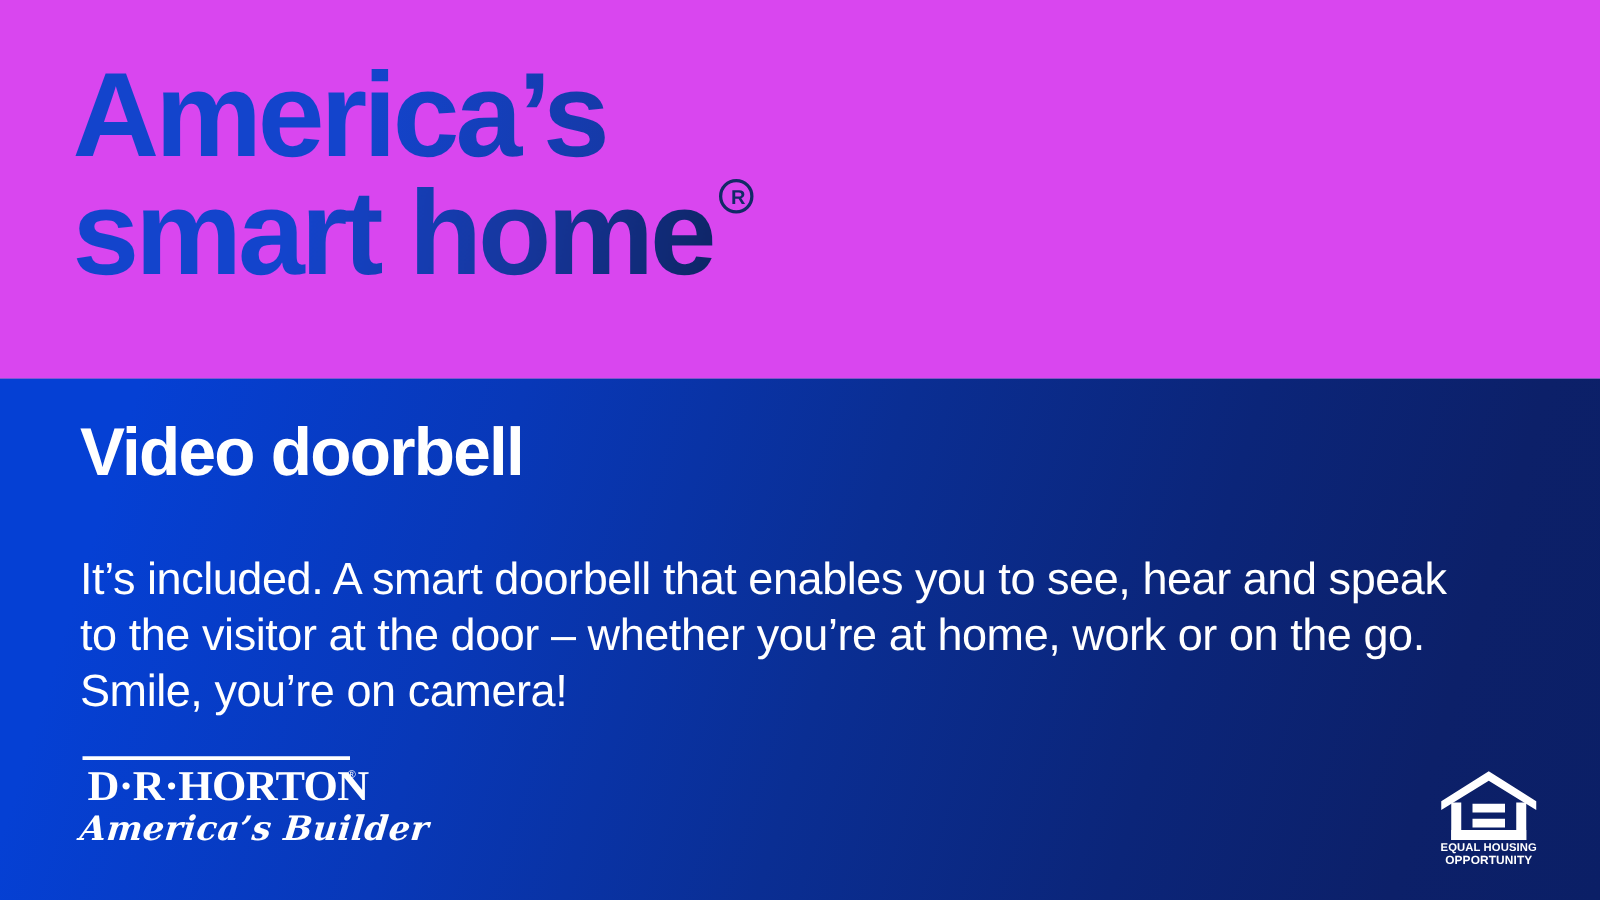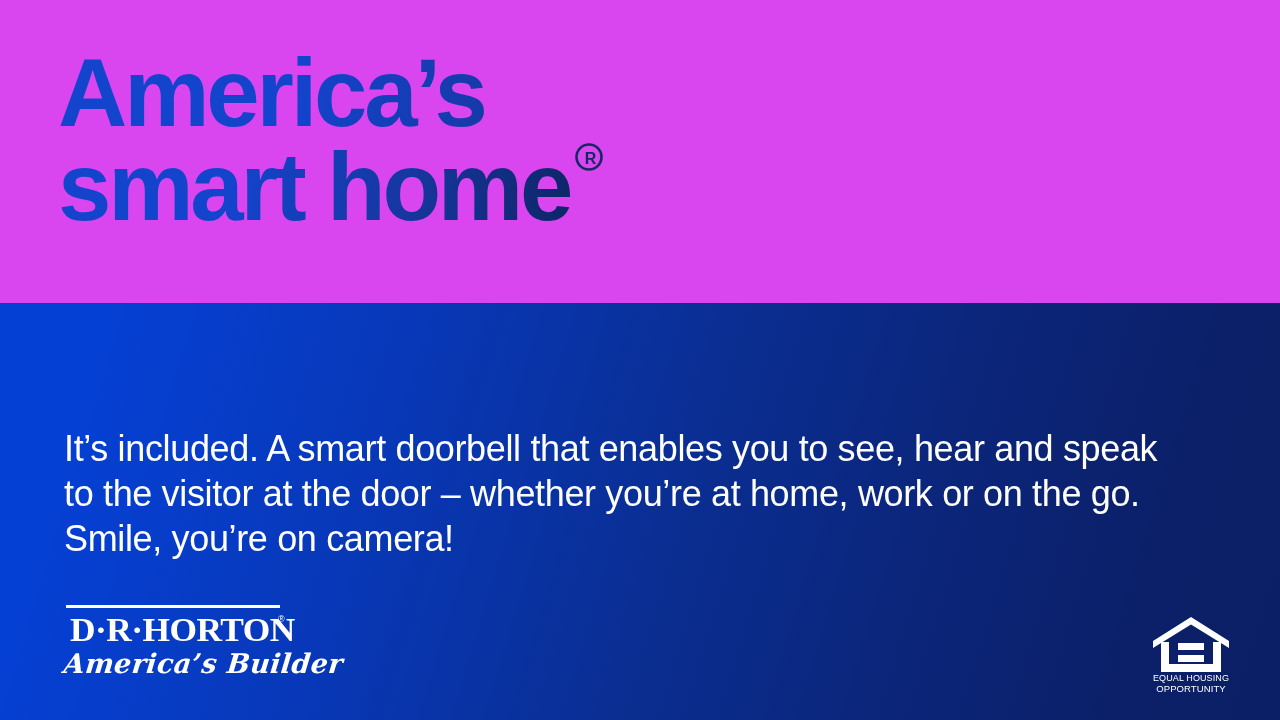--- a/index.html
+++ b/index.html
@@ -96,21 +96,21 @@
     font-weight: bold;
     font-size: 54px;
     line-height: 58px;
     letter-spacing: -1.4px;
     white-space: nowrap;
   }
 
   #feature-body {
     position: absolute;
     left: 64px;
-    top: 123px;
+    top: 137px;
     width: 1130px;
     color: #ffffff;
     font-family: "Liberation Sans", sans-serif;
     font-weight: normal;
     font-size: 36px;
     line-height: 45px;
     letter-spacing: -0.35px;
   }
 
   
@@ -184,21 +184,21 @@
   #eho-mark {
     width: 78px;
     height: 58px;
     display: block;
   }
 
   .eho-text {
     display: block;
     text-align: center;
     font-family: "Liberation Sans", sans-serif;
-    font-weight: normal;
+    font-weight: bold;
     font-size: 9.5px;
     line-height: 10.5px;
     letter-spacing: 0.1px;
     color: #ffffff;
     white-space: nowrap;
   }
   .eho-text.line1 { font-size: 9px; }
 </style>
 </head>
 <body>
@@ -215,20 +215,21 @@
             <circle cx="15" cy="15" r="12.5" fill="none" stroke="#112A66" stroke-width="2.6"></circle>
             <text x="15" y="21.5" text-anchor="middle" font-family="Liberation Sans, sans-serif" font-weight="bold" font-size="16" fill="#112A66">R</text>
           </svg>
         </span>
       </div>
     </div>
   </div>
 
   <div id="feature-panel">
 
+    <div id="feature-title">Video doorbell</div>
 
     <div id="feature-body">It’s included. A smart doorbell that enables you to see, hear and speak to the visitor at the door – whether you’re at home, work or on the go. Smile, you’re on camera!</div>
 
     <div id="drhorton-logo">
       <div id="drh-rule"></div>
       <div id="drh-wordmark-row">
         <span id="drh-wordmark">D·R·HORTON</span>
         <span id="drh-reg">®</span>
       </div>
       <div id="drh-tagline">America’s Builder</div>

